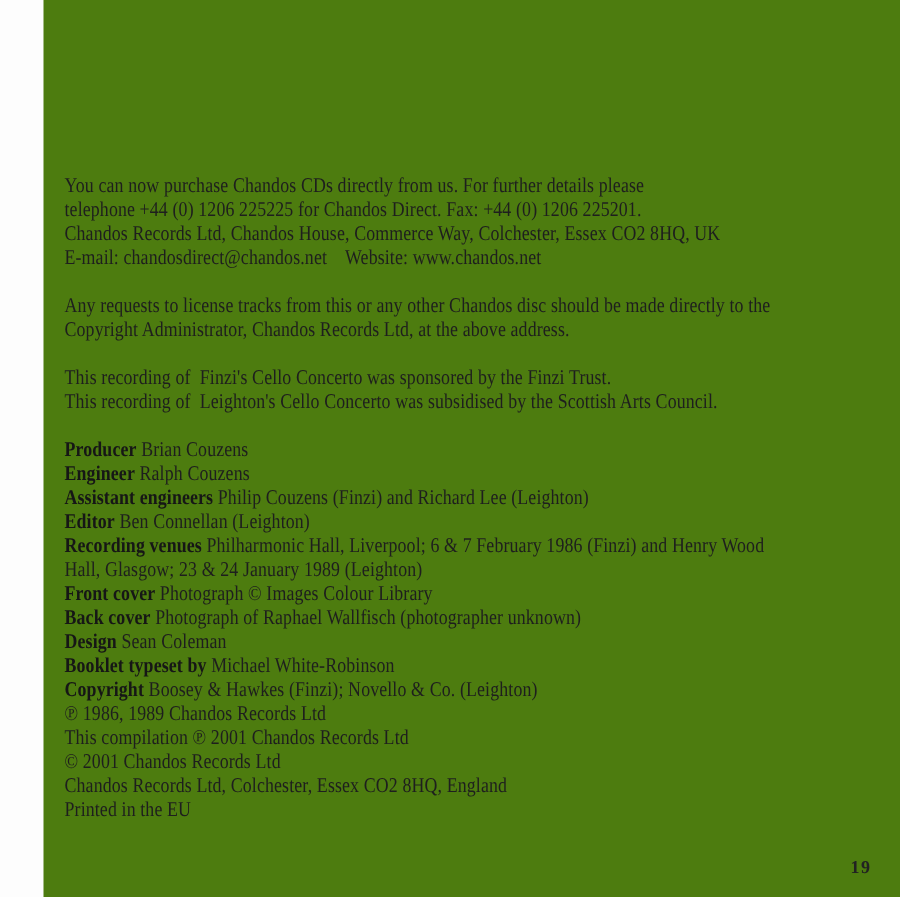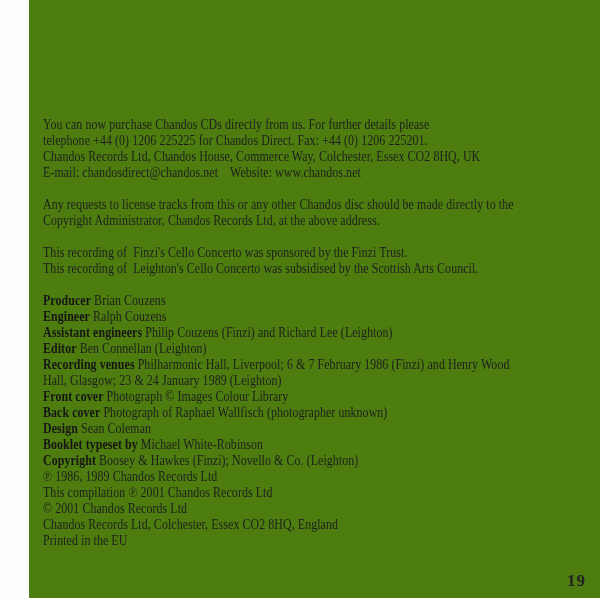--- a/index.html
+++ b/index.html
@@ -38,21 +38,21 @@
     white-space: pre;
   }
   .b {
     font-weight: bold;
     color: #161616;
   }
   .page-number {
     position: absolute;
     left: 538px;
     top: 571px;
-    font-size: 17px;
+    font-size: 12px;
     font-weight: bold;
     letter-spacing: 1px;
     color: #222;
   }
 </style>
 </head>
 <body>
 
 <div class="sheet">
 

